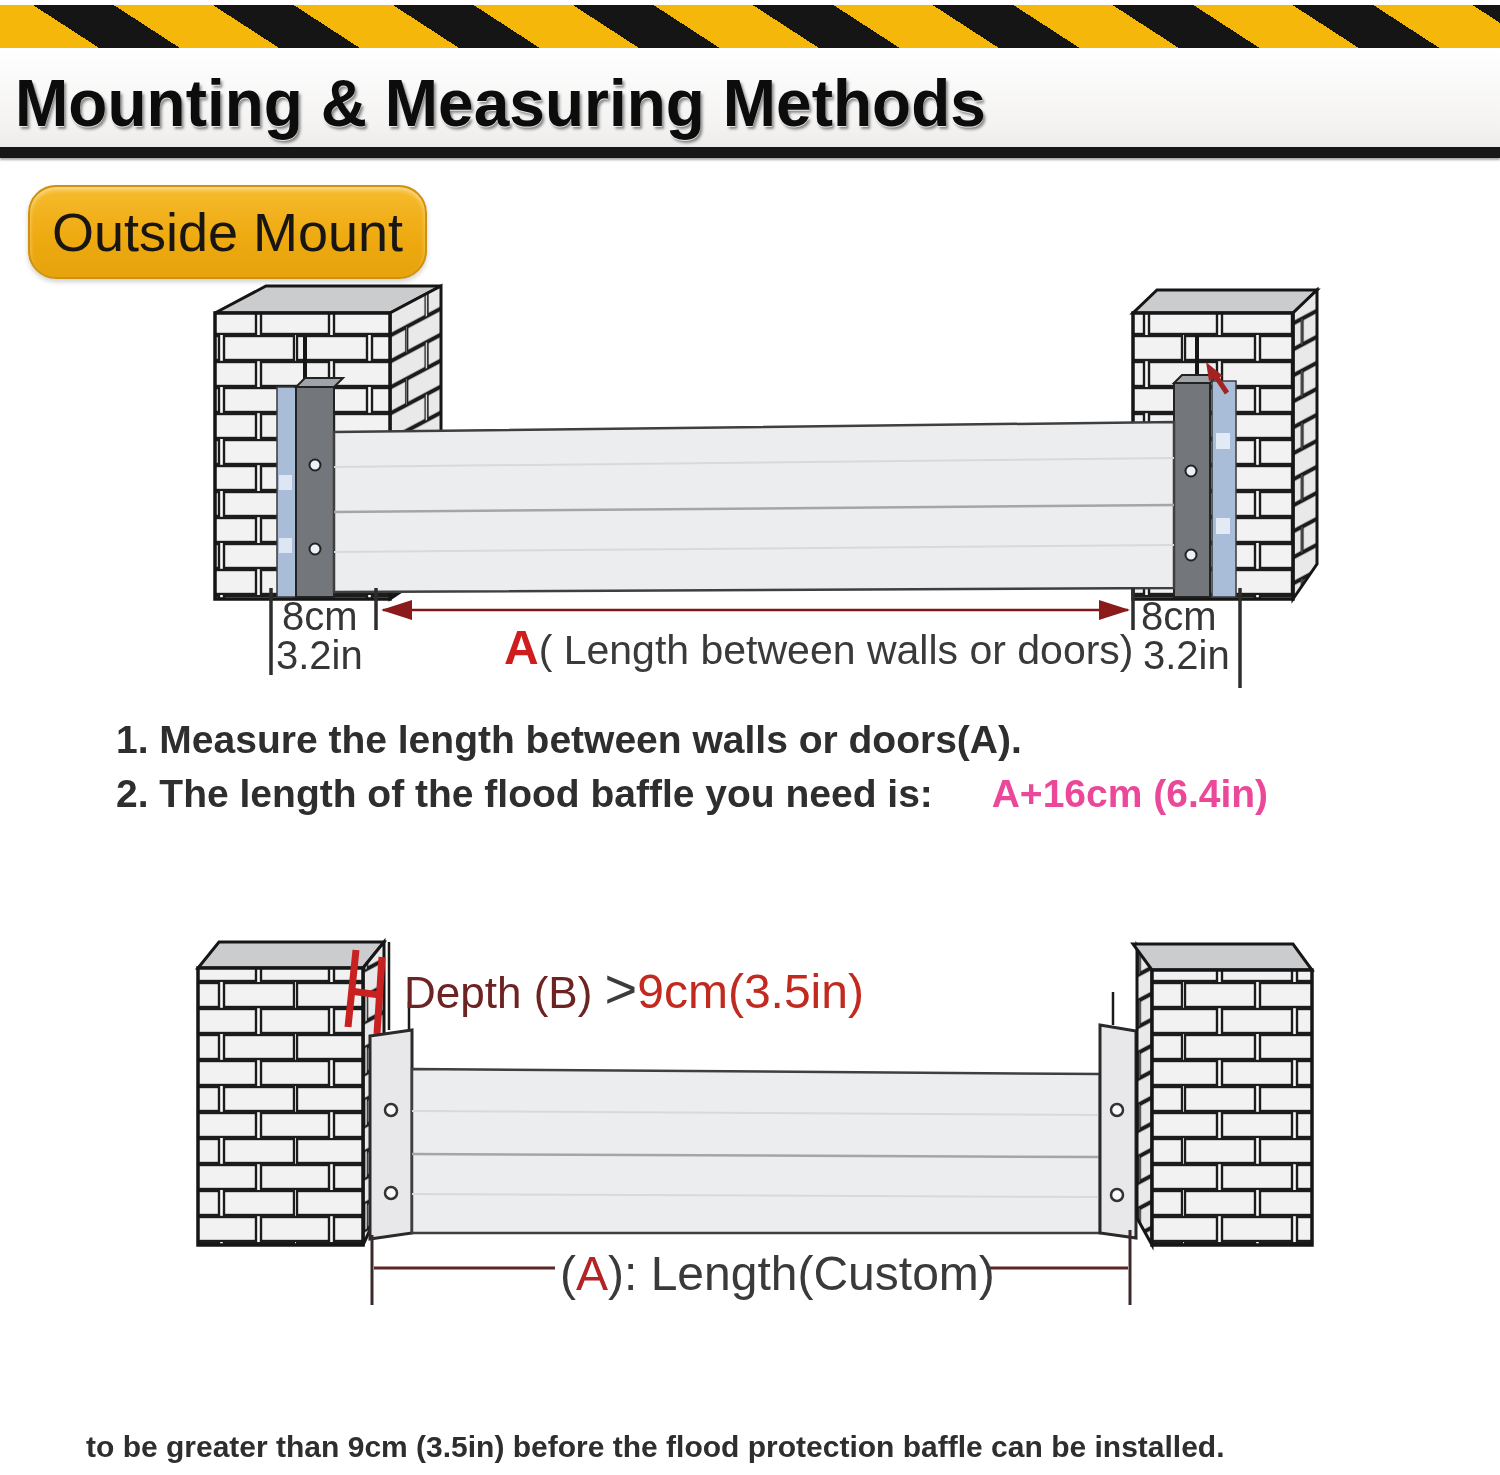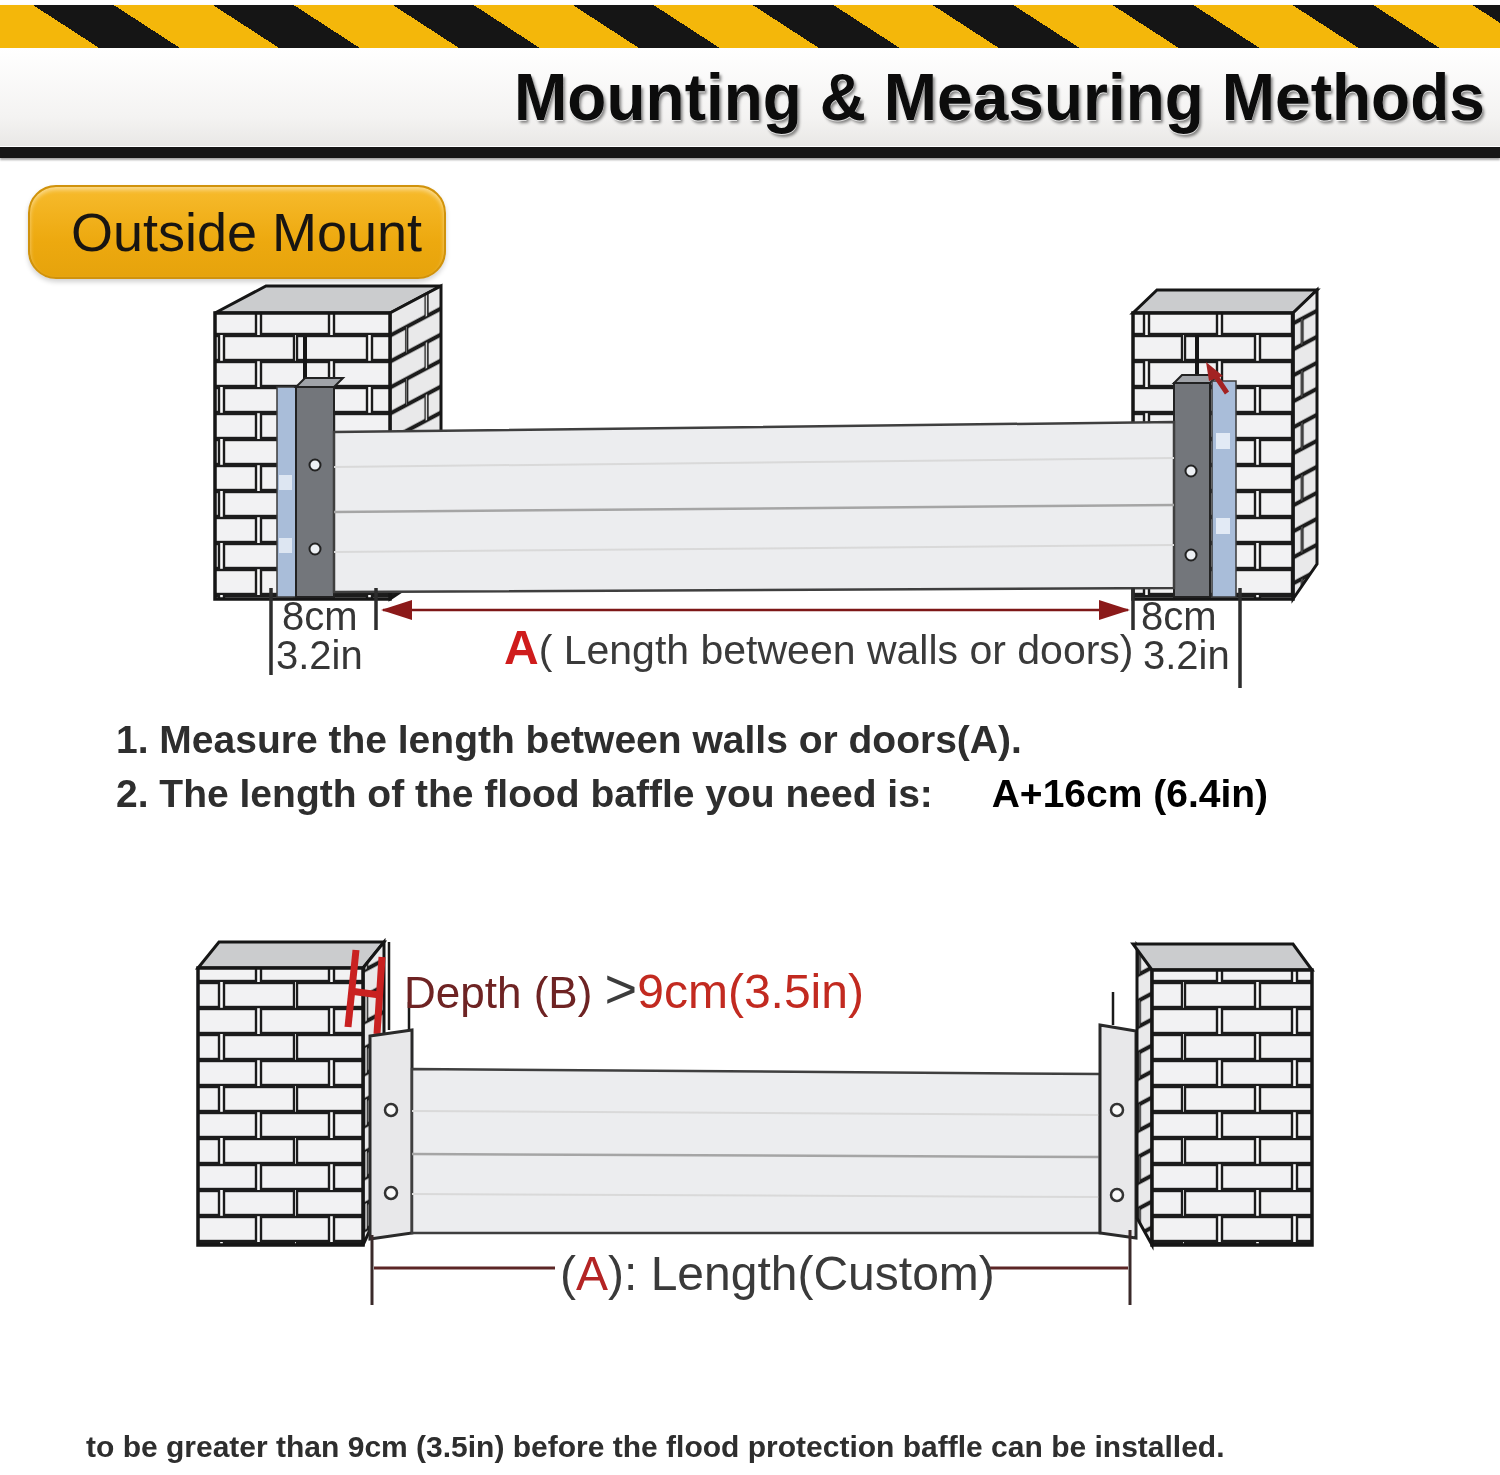--- a/index.html
+++ b/index.html
@@ -4,41 +4,41 @@
 <style>
   html,body{margin:0;padding:0;background:#fff;}
   .stage{position:relative;width:1500px;height:1475px;background:#ffffff;overflow:hidden;
          font-family:"Liberation Sans",sans-serif;}
   .abs{position:absolute;}
 
   
   .hazard{left:0;top:5px;width:1500px;height:43px;
     background:repeating-linear-gradient(33deg,#f4b70a 0 54px,#151515 54px 98px);
     box-shadow:0 3px 4px rgba(0,0,0,.28);}
-  .title-band{left:0;top:48px;width:1500px;height:98px;
+  .title-band{left:0;top:48px;width:1500px;height:110px;
     background:linear-gradient(180deg,#ffffff 0%,#f4f3f2 70%,#e9e8e6 100%);
-    display:flex;align-items:center;justify-content:flex-end;}
+    display:flex;align-items:center;justify-content:flex-start;}
   .title-band h1{margin:0;font-size:66px;font-weight:bold;color:#0c0c0c;letter-spacing:0;
     transform:scaleX(.97);
     text-shadow:0 1px 0 rgba(255,255,255,.75),2px 3px 3px rgba(0,0,0,.45);}
   .black-bar{left:0;top:147px;width:1500px;height:11px;background:#171717;
     box-shadow:0 2px 2px rgba(0,0,0,.35);}
 
   
   .badge{background:linear-gradient(180deg,#f7bb2d 0%,#eda90f 60%,#e6a30c 100%);
     border:2px solid #d0920c;border-radius:28px;
     display:flex;align-items:center;justify-content:center;
     font-size:54px;color:#181512;
-    box-shadow:inset 0 3px 4px rgba(255,255,255,.45),0 3px 5px rgba(0,0,0,.18);padding-left:19px;}
+    box-shadow:inset 0 3px 4px rgba(255,255,255,.45),0 3px 5px rgba(0,0,0,.18);}
   .badge-outside{left:28px;top:185px;width:395px;height:90px;}
   .badge-inside{left:26px;top:839px;width:400px;height:88px;}
 
   
   .step{position:absolute;font-size:39px;color:#2e2e2e;white-space:nowrap;font-weight:bold;}
-  .red{color:#000000;margin-left:48px;}
+  .red{color:#ec4899;margin-left:48px;}
   .maroon{color:#7a2525;}
 
   svg text{font-family:"Liberation Sans",sans-serif;}
 </style>
 </head>
 <body>
 
 <div class="stage">
 
   <div class="abs hazard"></div>

